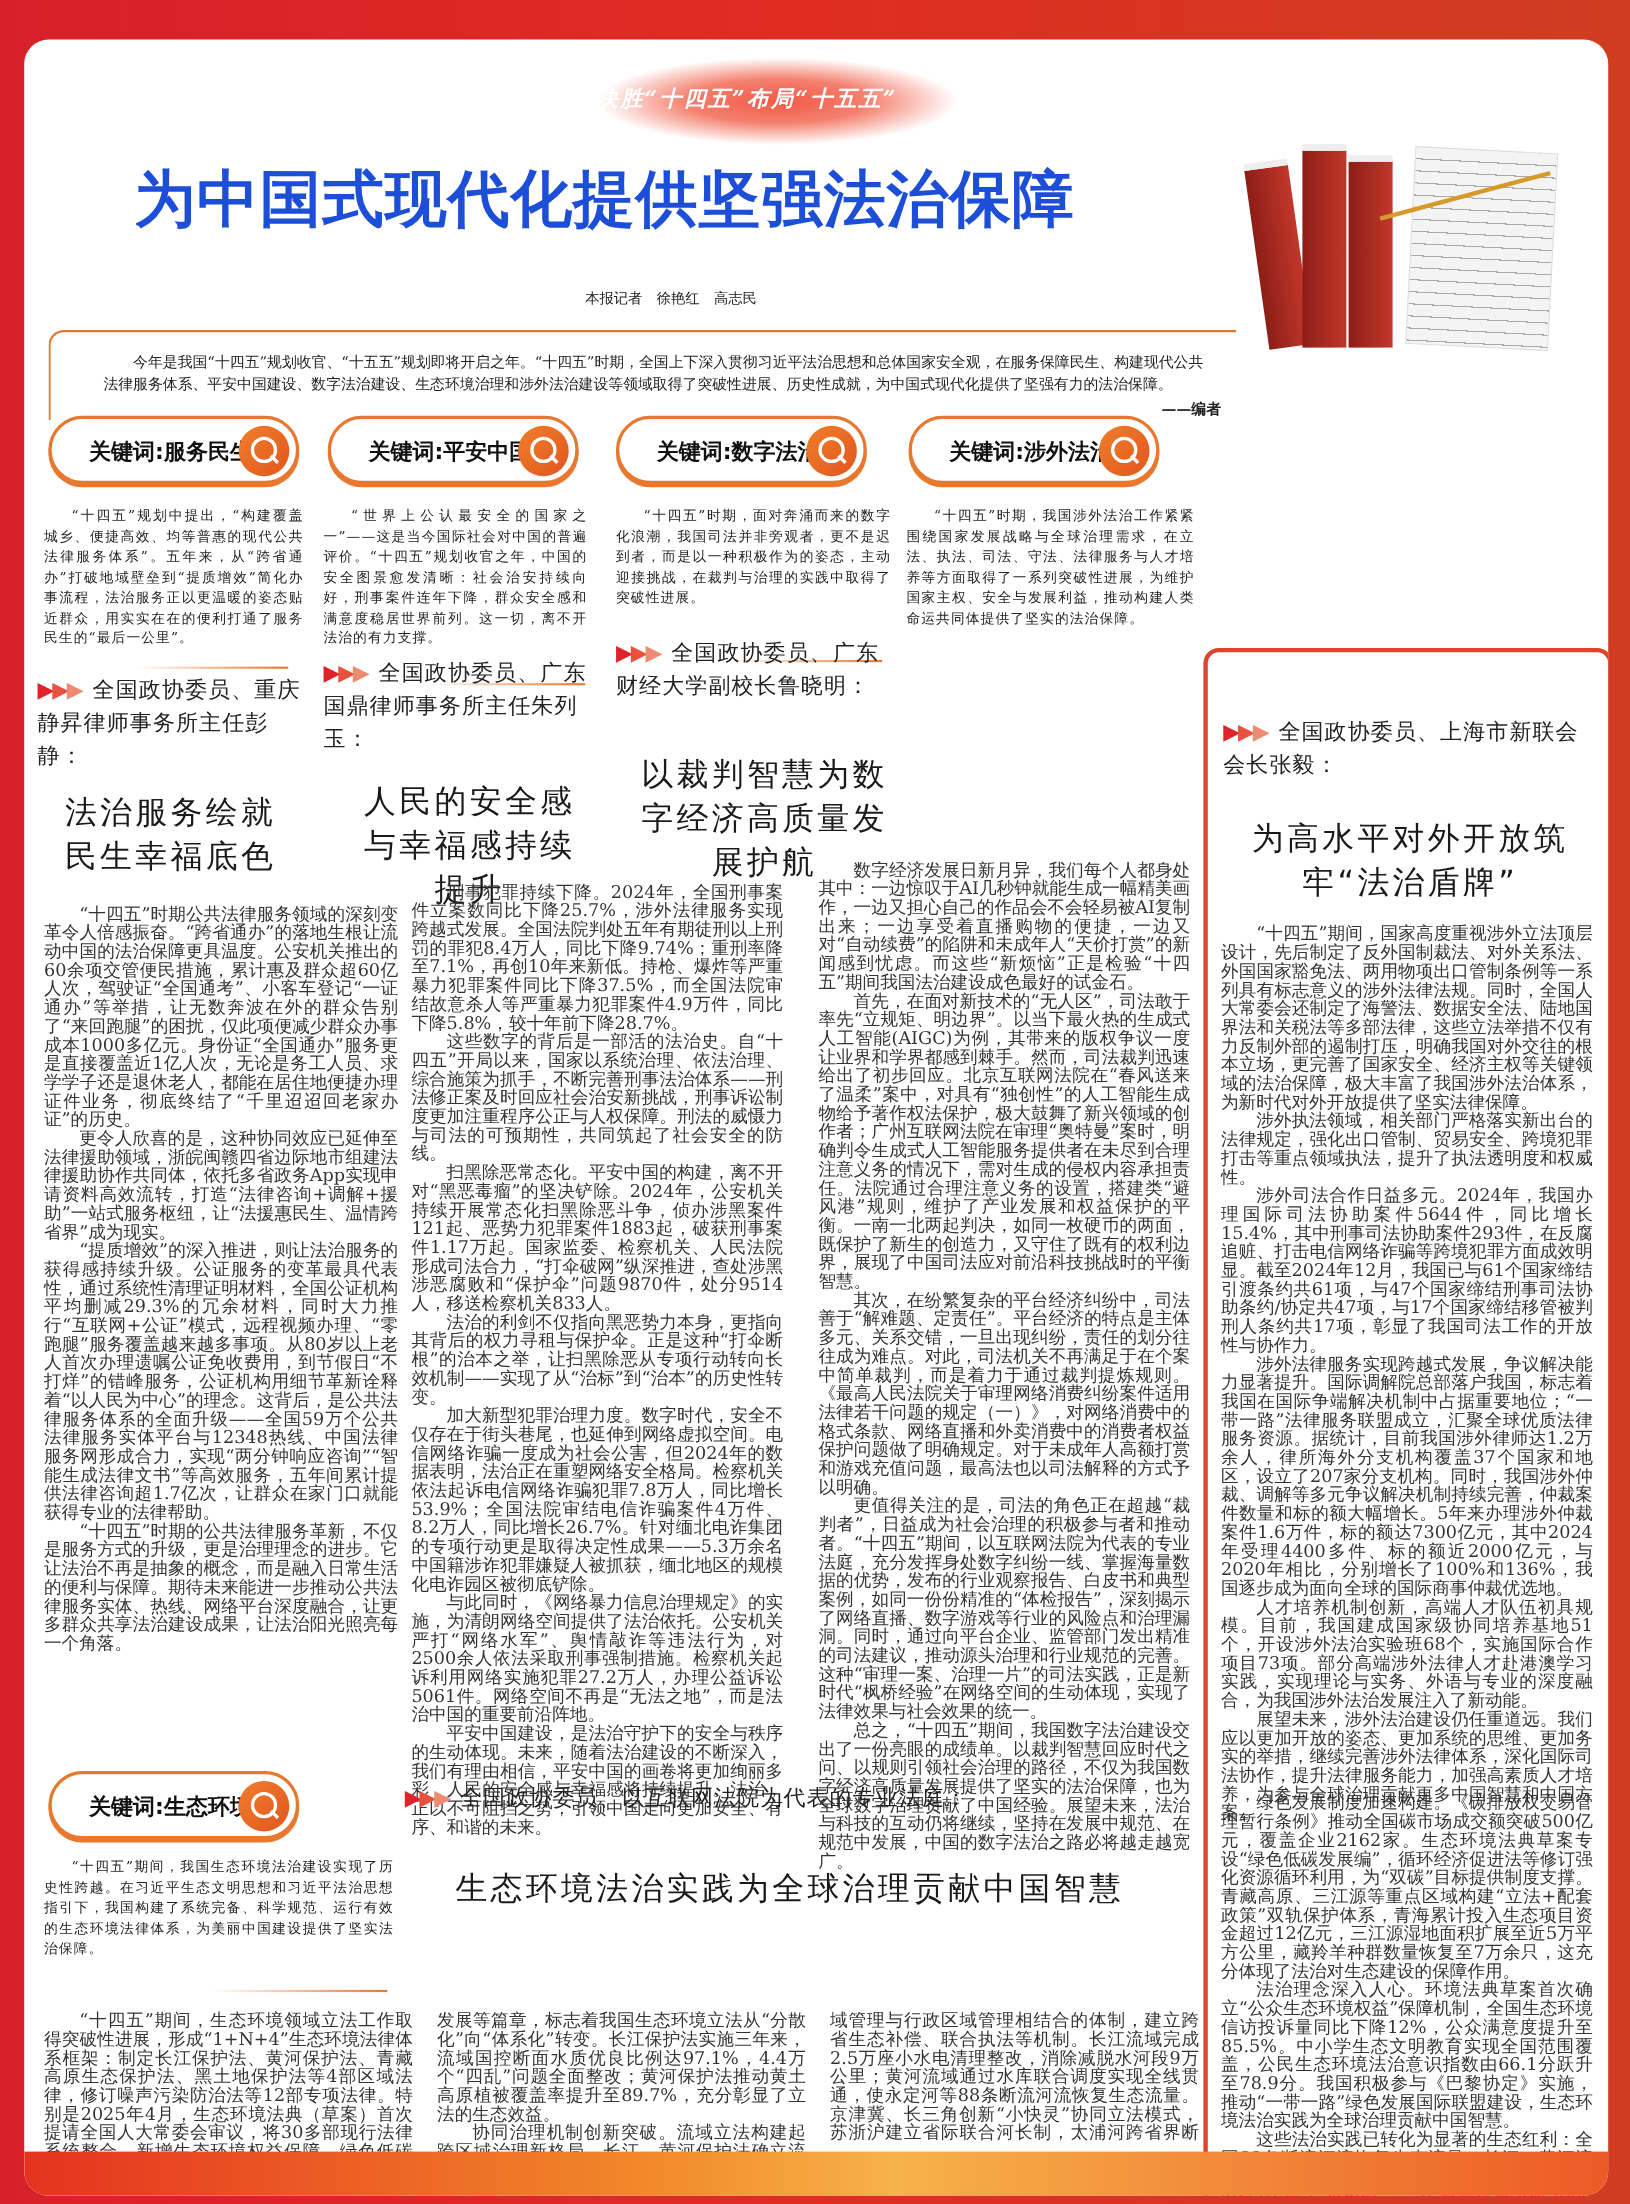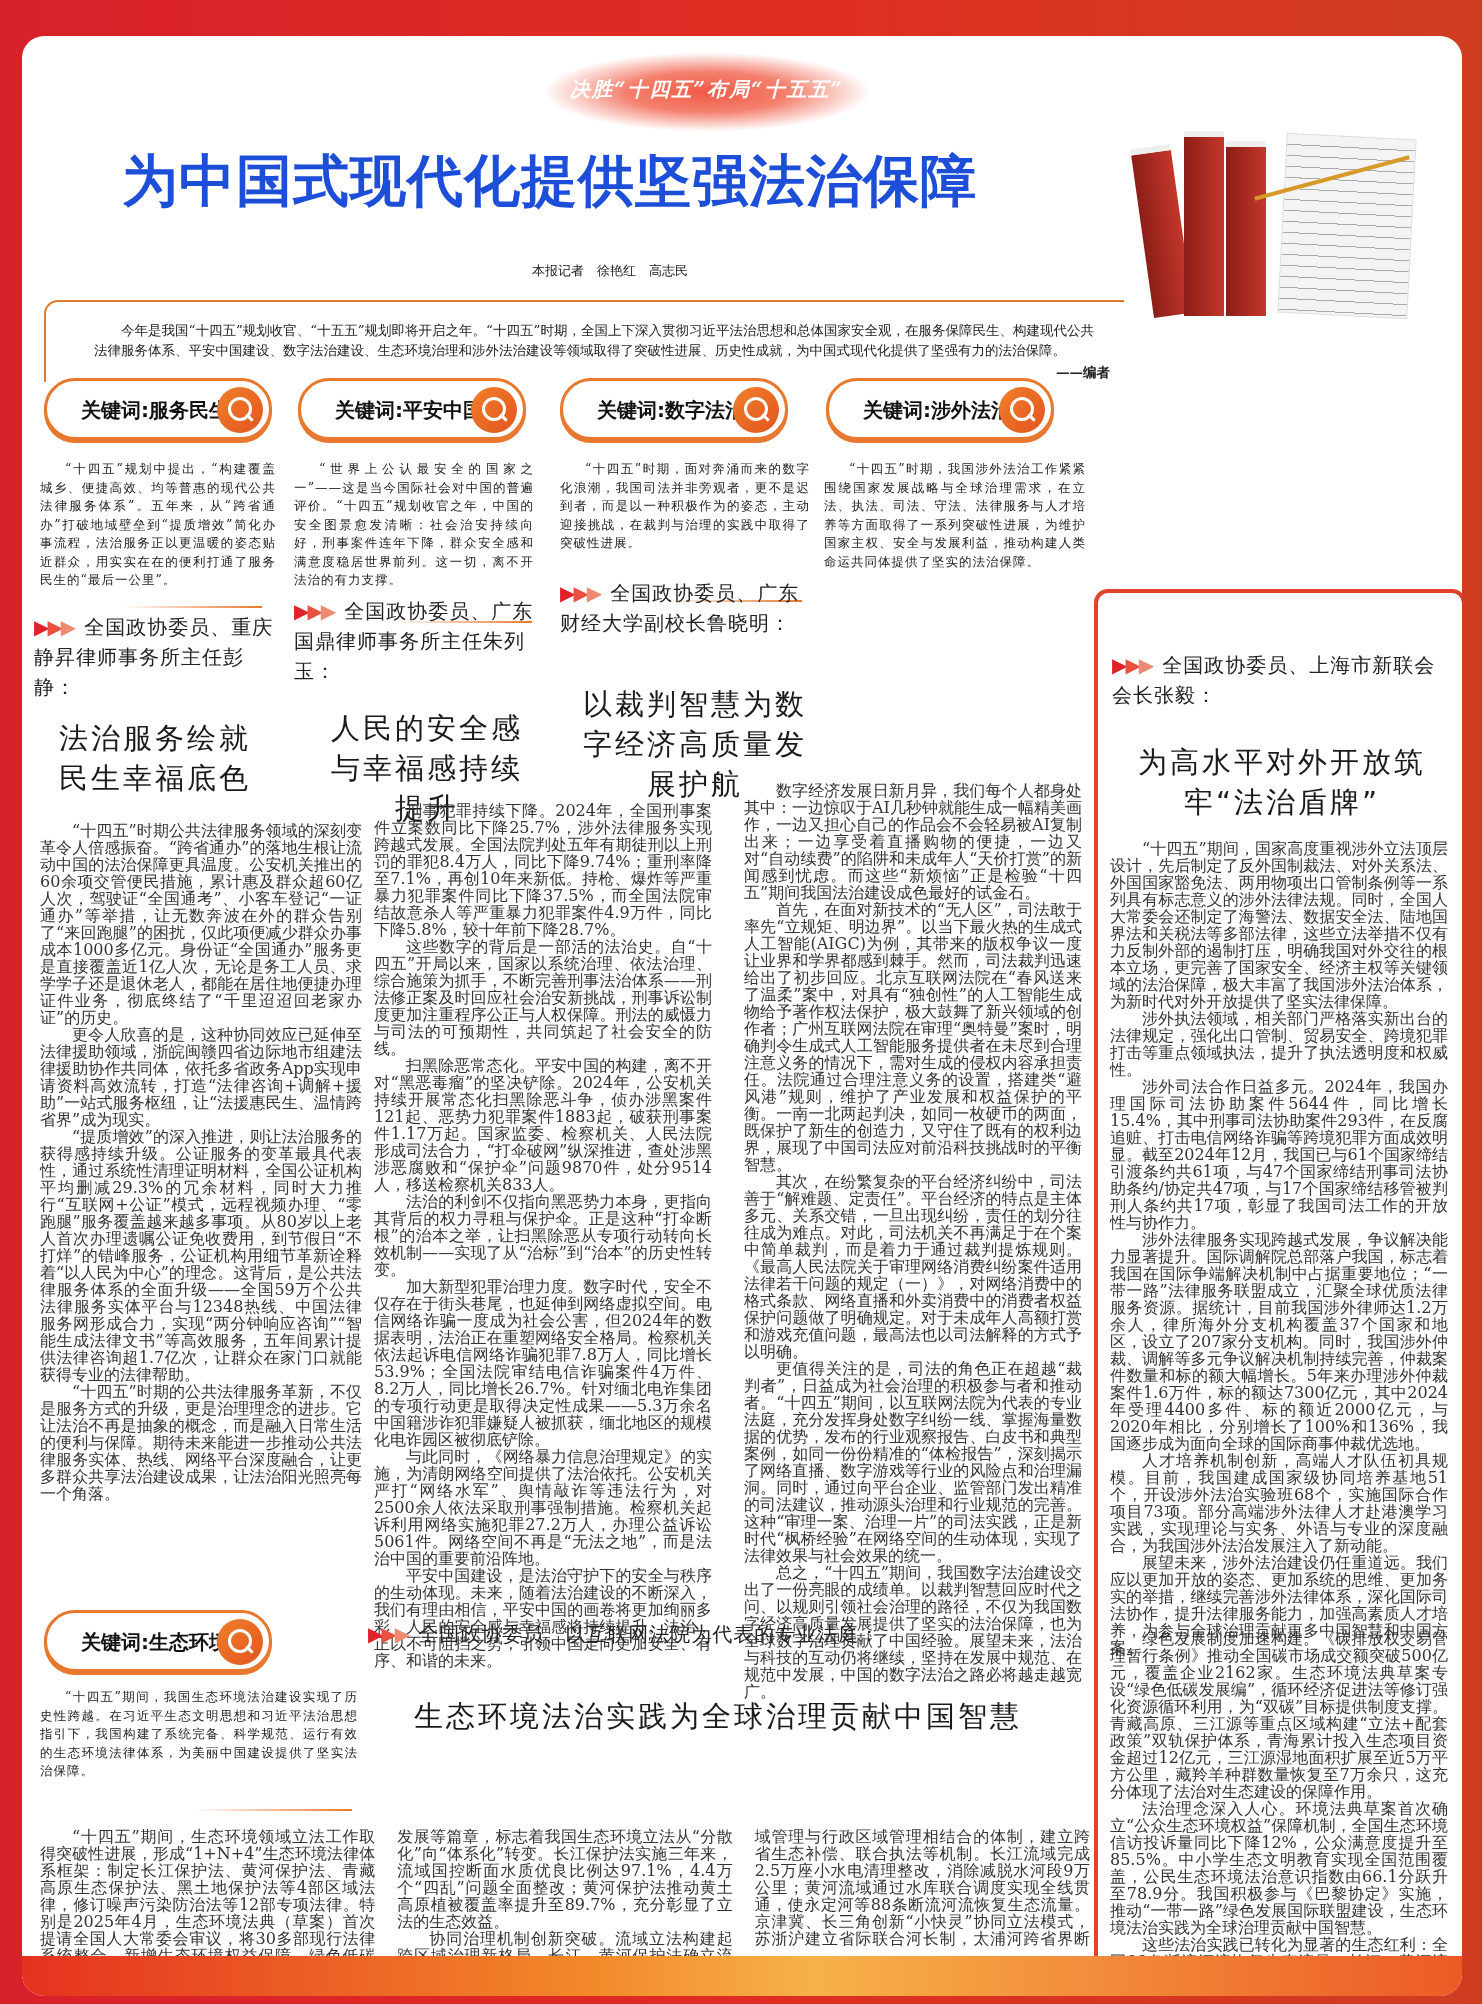--- a/index.html
+++ b/index.html
@@ -2,21 +2,21 @@
 <html><head>
 <meta charset="utf-8">
 <style>
 *{box-sizing:border-box;margin:0;padding:0}
 html,body{width:1482px;height:2004px;overflow:hidden}
 body{background:linear-gradient(90deg,#d8202a 0%,#e02c22 50%,#cf3d21 100%);font-family:"DejaVu Serif",serif;color:#222;position:relative}
 .sheet{position:absolute;left:22px;top:36px;width:1440px;height:1960px;background:#fff;border-radius:22px;overflow:hidden}
 .bottom-band{position:absolute;left:0;right:0;bottom:0;height:40px;background:linear-gradient(90deg,#e5321f,#f28a2a 40%,#f7b24a 55%,#ec5a26 100%)}
 .banner{position:absolute;left:520px;top:16px;width:330px;height:80px}
 .banner .ribbon{position:absolute;inset:0;background:radial-gradient(ellipse at 50% 50%,#f05a46 0%,#f4806e 35%,rgba(255,255,255,0) 70%);border-radius:50%}
-.banner span{position:absolute;left:0;right:0;top:24px;text-align:center;font-style:italic;color:#fff;font-weight:bold;font-size:20px;letter-spacing:2px;font-family:"DejaVu Serif",serif}
+.banner span{position:absolute;left:0;right:0;top:24px;font-style:italic;color:#fff;font-weight:bold;font-size:20px;letter-spacing:2px;font-family:"DejaVu Serif",serif}
 .headline{position:absolute;left:100px;top:108px;font-family:Liberation Sans, sans-serif;font-weight:bold;font-size:56px;letter-spacing:1px;color:#1d4ed8}
 .byline{position:absolute;left:510px;top:226px;font-size:13px;color:#222}
 .books{position:absolute;left:1120px;top:80px;width:300px;height:200px}
 .book{position:absolute;bottom:0;background:linear-gradient(90deg,#8c1e17,#c3372b);border-top:6px solid #eee}
 .doc{position:absolute;left:140px;top:20px;width:130px;height:180px;background:repeating-linear-gradient(180deg,#f4f4f4 0 10px,#aaa 10px 11px);transform:rotate(3deg);border:1px solid #ddd}
 .scale{position:absolute;left:110px;top:60px;width:160px;height:4px;background:#d69a2a;transform:rotate(-15deg)}
 .intro{position:absolute;left:22px;top:264px;width:1080px;height:82px;border-left:2px solid #e07b2d;border-top:2px solid #e07b2d;border-radius:14px 0 0 0;padding:18px 20px 0 48px;font-size:13.5px;line-height:20px;text-indent:2em}
 .intro .sig{position:absolute;right:14px;bottom:0;font-weight:bold;text-indent:0}
 .kw{position:absolute;width:228px;height:62px;border:3px solid #e9782f;border-radius:31px;background:#fff;box-shadow:0 3px 0 #e9782f}
 .kw .lbl{position:absolute;left:34px;top:16px;font-family:"DejaVu Sans",sans-serif;font-weight:bold;font-size:20px;color:#111}

